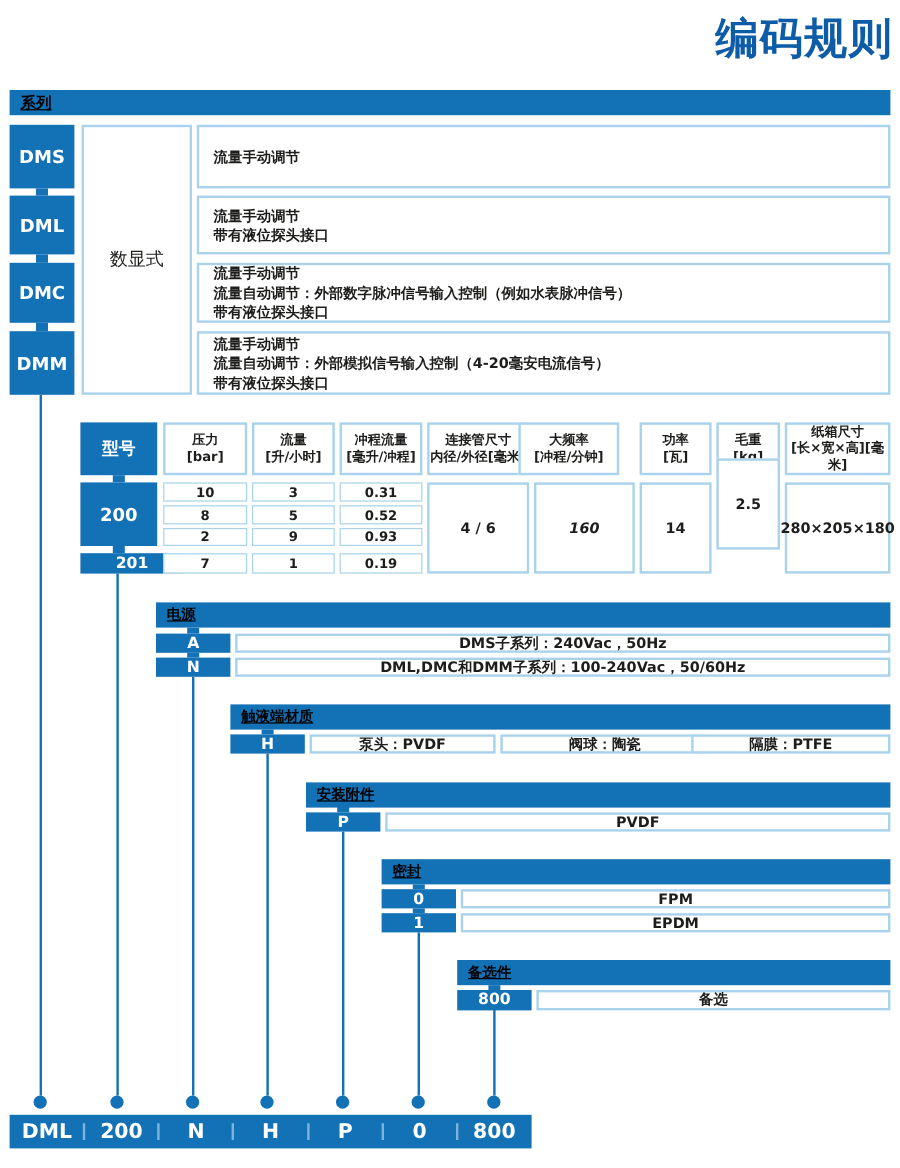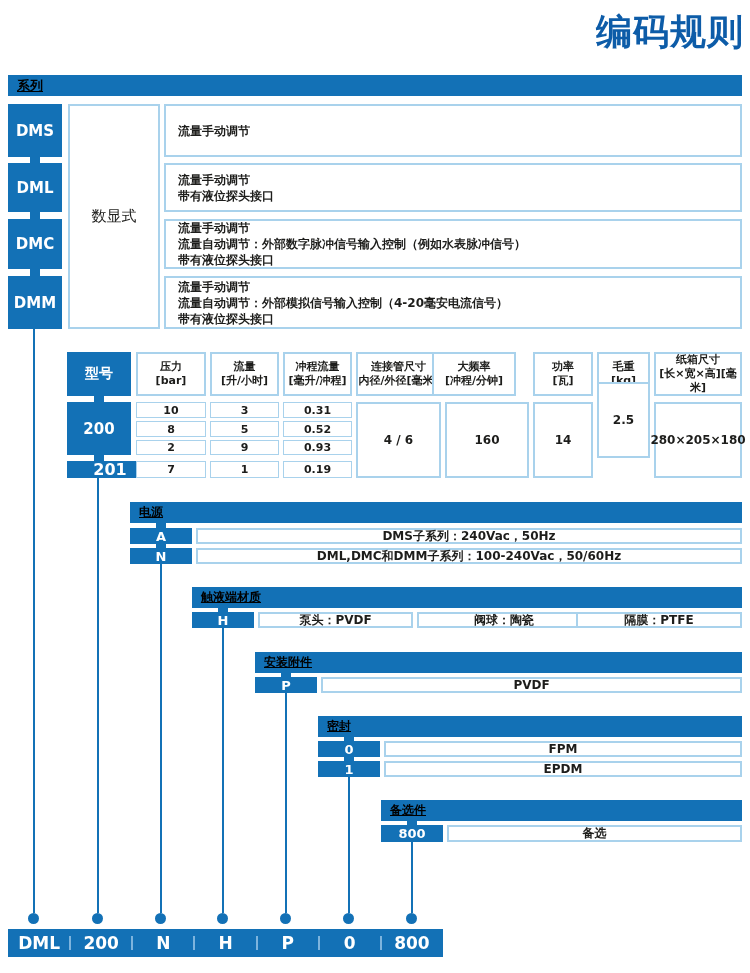--- a/index.html
+++ b/index.html
@@ -100,38 +100,38 @@
     <span>[kg]</span>
   </div>
   <div class="box hdr" style="left:654px;top:352px;width:88px;height:44px;">
     <span>纸箱尺寸</span>
     <span>[长×宽×高][毫米]</span>
   </div>
 
   <div class="tab" style="left:94px;top:396px;width:10px;height:6px;"></div>
   <div class="blue-block" style="left:67px;top:402px;width:64px;height:53px;font-size:15px;">200</div>
   <div class="tab" style="left:94px;top:455px;width:10px;height:6px;"></div>
-  <div class="blue-block" style="left:67px;top:461px;width:86px;height:17px;font-size:16px;">201</div>
+  <div class="blue-block" style="left:67px;top:461px;width:86px;height:17px;font-size:13px;">201</div>
 
   <div class="box cell" style="left:136px;top:402px;width:70px;height:16px;">10</div>
   <div class="box cell" style="left:210px;top:402px;width:69px;height:16px;">3</div>
   <div class="box cell" style="left:283px;top:402px;width:69px;height:16px;">0.31</div>
   <div class="box cell" style="left:136px;top:421px;width:70px;height:16px;">8</div>
   <div class="box cell" style="left:210px;top:421px;width:69px;height:16px;">5</div>
   <div class="box cell" style="left:283px;top:421px;width:69px;height:16px;">0.52</div>
   <div class="box cell" style="left:136px;top:440px;width:70px;height:15px;">2</div>
   <div class="box cell" style="left:210px;top:440px;width:69px;height:15px;">9</div>
   <div class="box cell" style="left:283px;top:440px;width:69px;height:15px;">0.93</div>
 
   <div class="box cell" style="left:136px;top:461px;width:70px;height:17px;">7</div>
   <div class="box cell" style="left:210px;top:461px;width:69px;height:17px;">1</div>
   <div class="box cell" style="left:283px;top:461px;width:69px;height:17px;">0.19</div>
 
   <div class="box val" style="left:356px;top:402px;width:85px;height:76px;">4 / 6</div>
-  <div class="box val" style="left:445px;top:402px;width:84px;height:76px;">160</div>
+  <div class="box val" style="left:445px;top:402px;width:84px;height:76px;font-style:italic;">160</div>
   <div class="box val" style="left:533px;top:402px;width:60px;height:76px;">14</div>
   <div class="box val" style="left:597px;top:382px;width:53px;height:76px;">2.5</div>
   <div class="box val" style="left:654px;top:402px;width:88px;height:76px;">280×205×180</div>
 
   <div class="bar" style="left:130px;top:502px;width:612px;height:21px;font-size:12px;">电源</div>
   <div class="tab" style="left:156px;top:523px;width:10px;height:5px;"></div>
   <div class="blue-block" style="left:130px;top:528px;width:62px;height:16px;font-size:13px;">A</div>
   <div class="box val" style="left:196px;top:528px;width:546px;height:16px;">DMS子系列：240Vac，50Hz</div>
   <div class="tab" style="left:156px;top:544px;width:10px;height:4px;"></div>
   <div class="blue-block" style="left:130px;top:548px;width:62px;height:16px;font-size:13px;">N</div>

